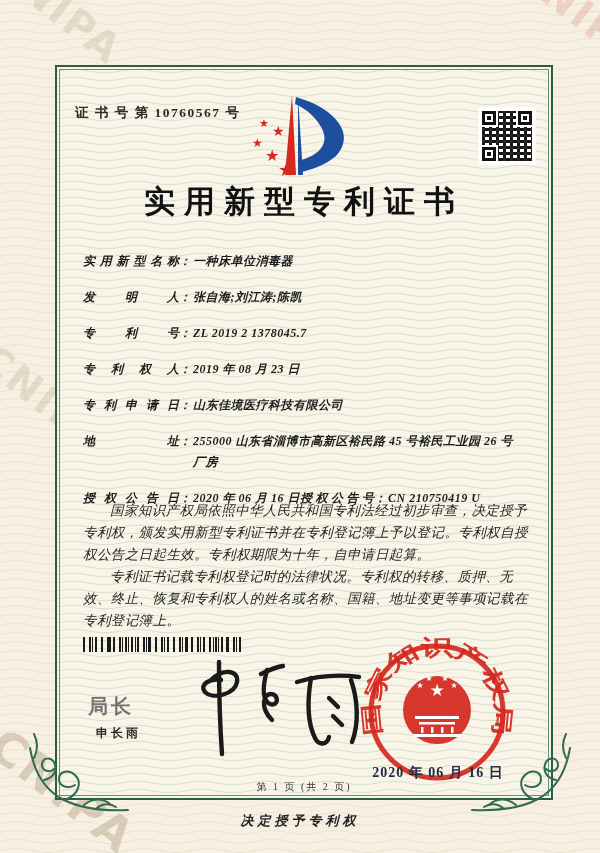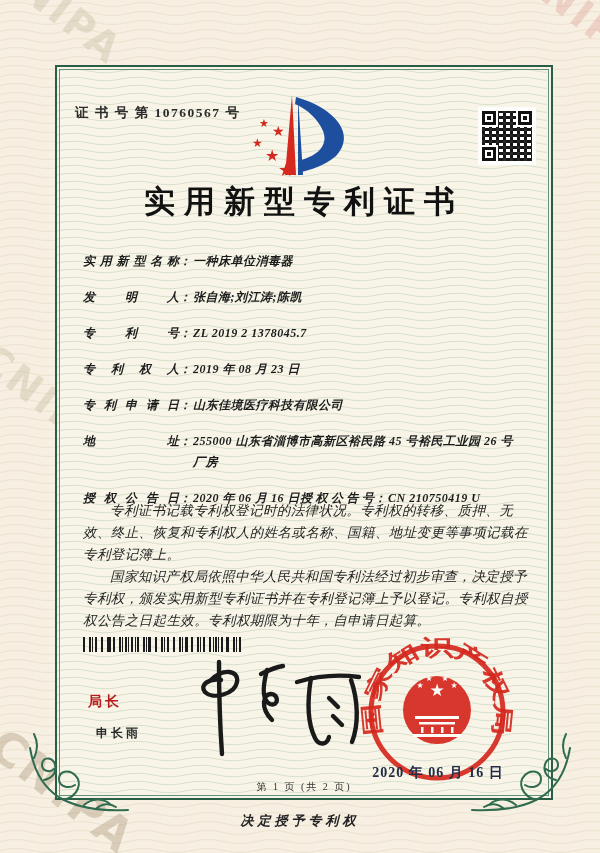--- a/index.html
+++ b/index.html
@@ -61,22 +61,22 @@
   .body-text p{margin:0;text-indent:2em;letter-spacing:.4px;}
 
   
   .barcode{position:absolute;left:26px;top:570px;width:158px;height:15px;
     background-image:
       repeating-linear-gradient(90deg,#1a1a1a 0 2px,rgba(0,0,0,0) 2px 6px),
       repeating-linear-gradient(90deg,#1a1a1a 0 1px,rgba(0,0,0,0) 1px 9px),
       repeating-linear-gradient(90deg,#1a1a1a 0 1px,rgba(0,0,0,0) 1px 13px);}
 
   
-  .comm-title{position:absolute;left:31px;top:626px;font-size:14px;font-weight:600;
-              letter-spacing:3px;color:#b91c1c;font-family:"Liberation Sans","DejaVu Sans",sans-serif;text-align:center;}
+  .comm-title{position:absolute;left:31px;top:626px;font-size:20px;font-weight:600;
+              letter-spacing:3px;color:#737373;font-family:"Liberation Sans","DejaVu Sans",sans-serif;text-align:center;}
   .comm-name{position:absolute;left:31px;top:658px;font-size:12px;font-weight:600;
              letter-spacing:3px;color:#2b2b2b;font-family:Liberation Sans, sans-serif;margin-left:8px;}
   .signature{position:absolute;left:118px;top:583px;}
 
   .seal{position:absolute;left:300px;top:565px;}
   .seal-date{position:absolute;left:303px;top:697px;width:156px;text-align:center;
              font-size:14px;font-weight:bold;color:#232c45;letter-spacing:1px;}
 
   .page-info{position:absolute;left:0;top:713px;width:100%;text-align:center;
              font-size:10px;letter-spacing:2px;color:#333;}
@@ -172,22 +172,22 @@
       </div>
       <div class="grant-row">
         <span class="lbl">授权公告日</span><span class="colon">：</span><span class="val">2020 年 06 月 16 日</span>
         <span class="grant-no">
           <span class="lbl">授权公告号</span><span class="colon">：</span><span class="val">CN 210750419 U</span>
         </span>
       </div>
     </div>
 
     <div class="body-text">
+      <p>国家知识产权局依照中华人民共和国专利法经过初步审查，决定授予专利权，颁发实用新型专利证书并在专利登记簿上予以登记。专利权自授权公告之日起生效。专利权期限为十年，自申请日起算。</p>
       <p>专利证书记载专利权登记时的法律状况。专利权的转移、质押、无效、终止、恢复和专利权人的姓名或名称、国籍、地址变更等事项记载在专利登记簿上。</p>
-      <p>国家知识产权局依照中华人民共和国专利法经过初步审查，决定授予专利权，颁发实用新型专利证书并在专利登记簿上予以登记。专利权自授权公告之日起生效。专利权期限为十年，自申请日起算。</p>
     </div>
 
     <div class="barcode"></div>
 
     <div class="comm-title">局长</div>
     <div class="comm-name">申长雨</div>
 
     <svg class="signature" width="195" height="110" viewBox="0 0 195 110">
       <g fill="none" stroke="#1a1a1a" stroke-width="4.4" stroke-linecap="round" stroke-linejoin="round">
         <path d="M36 30 C 48 18 64 20 62 32 C 60 44 38 50 30 42 C 24 35 34 28 46 30"></path>

